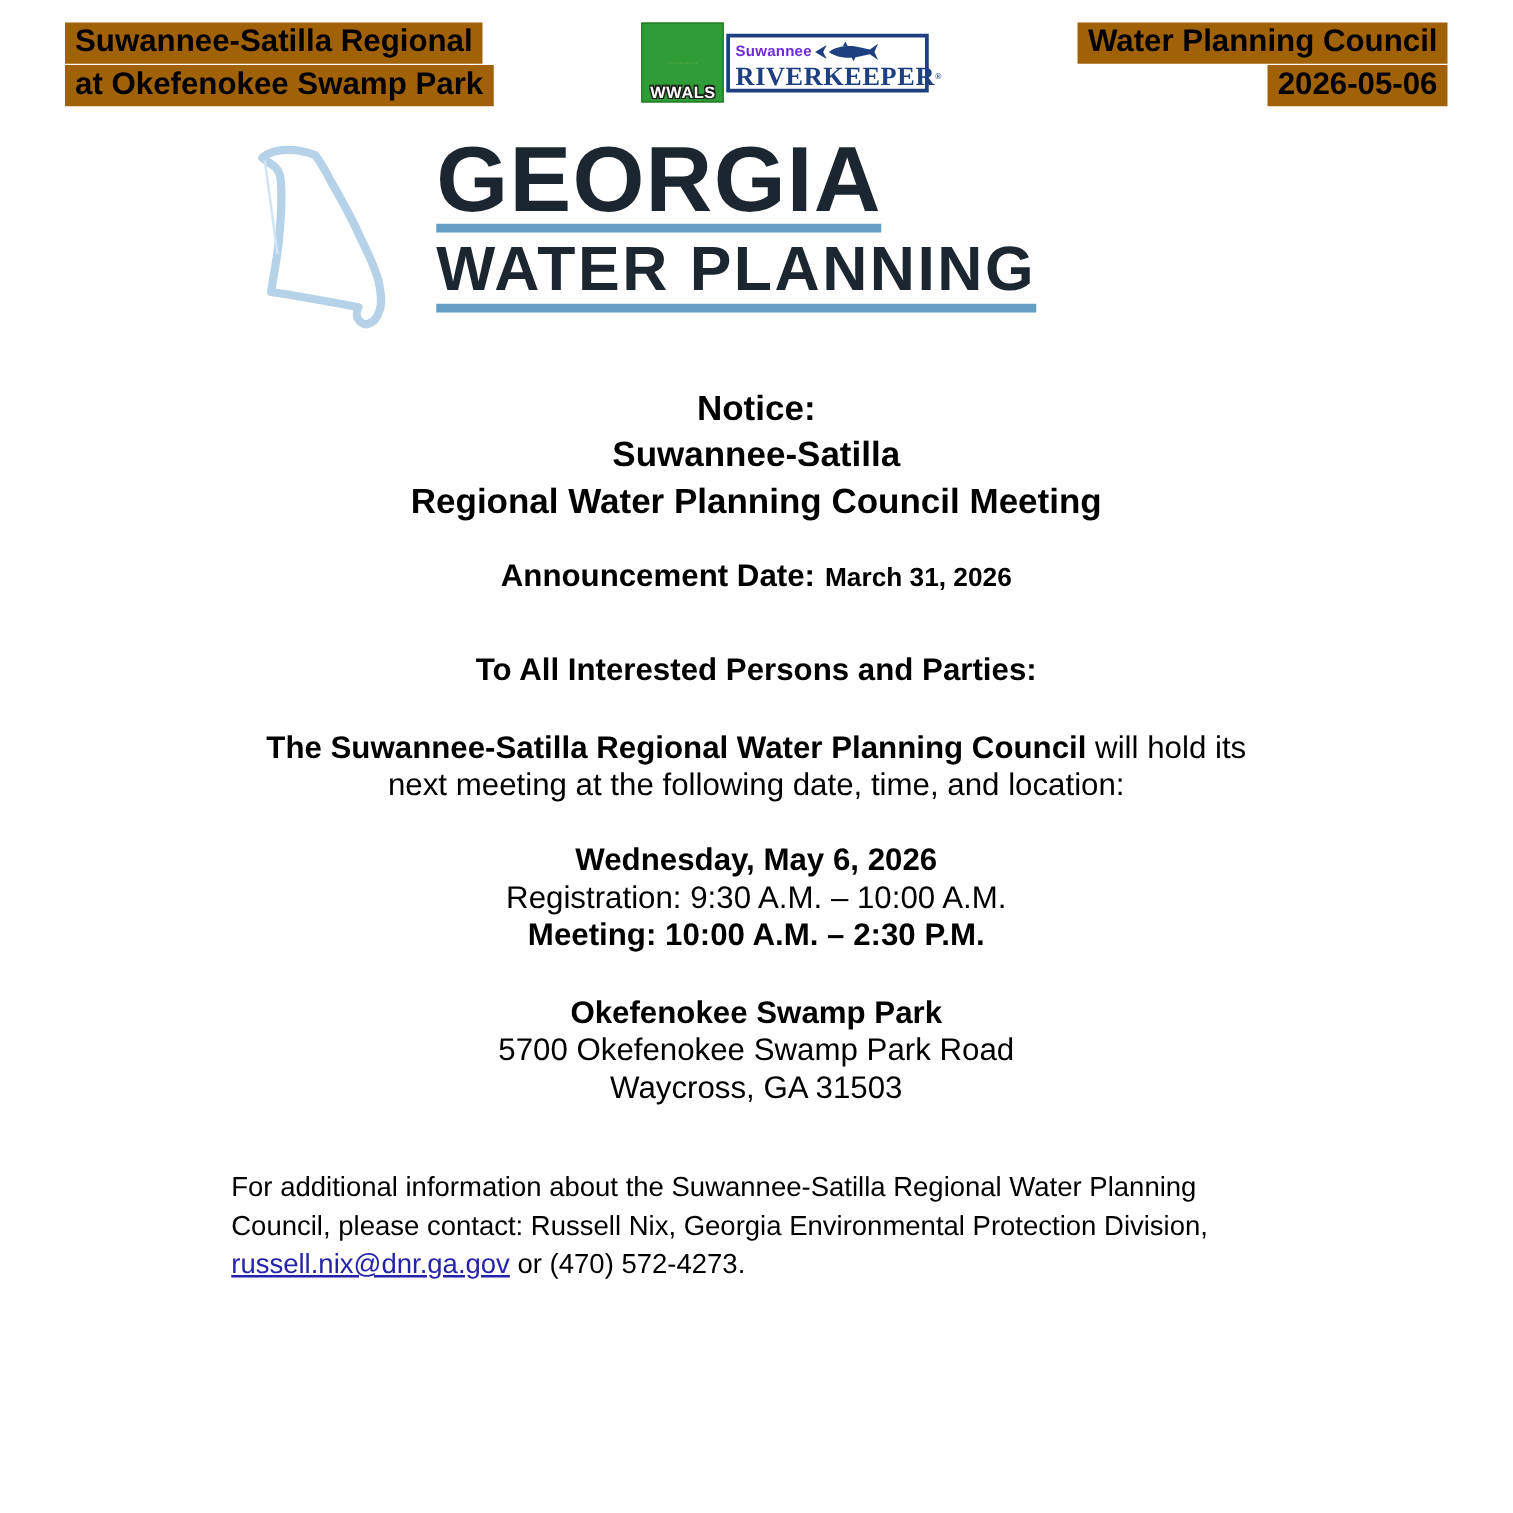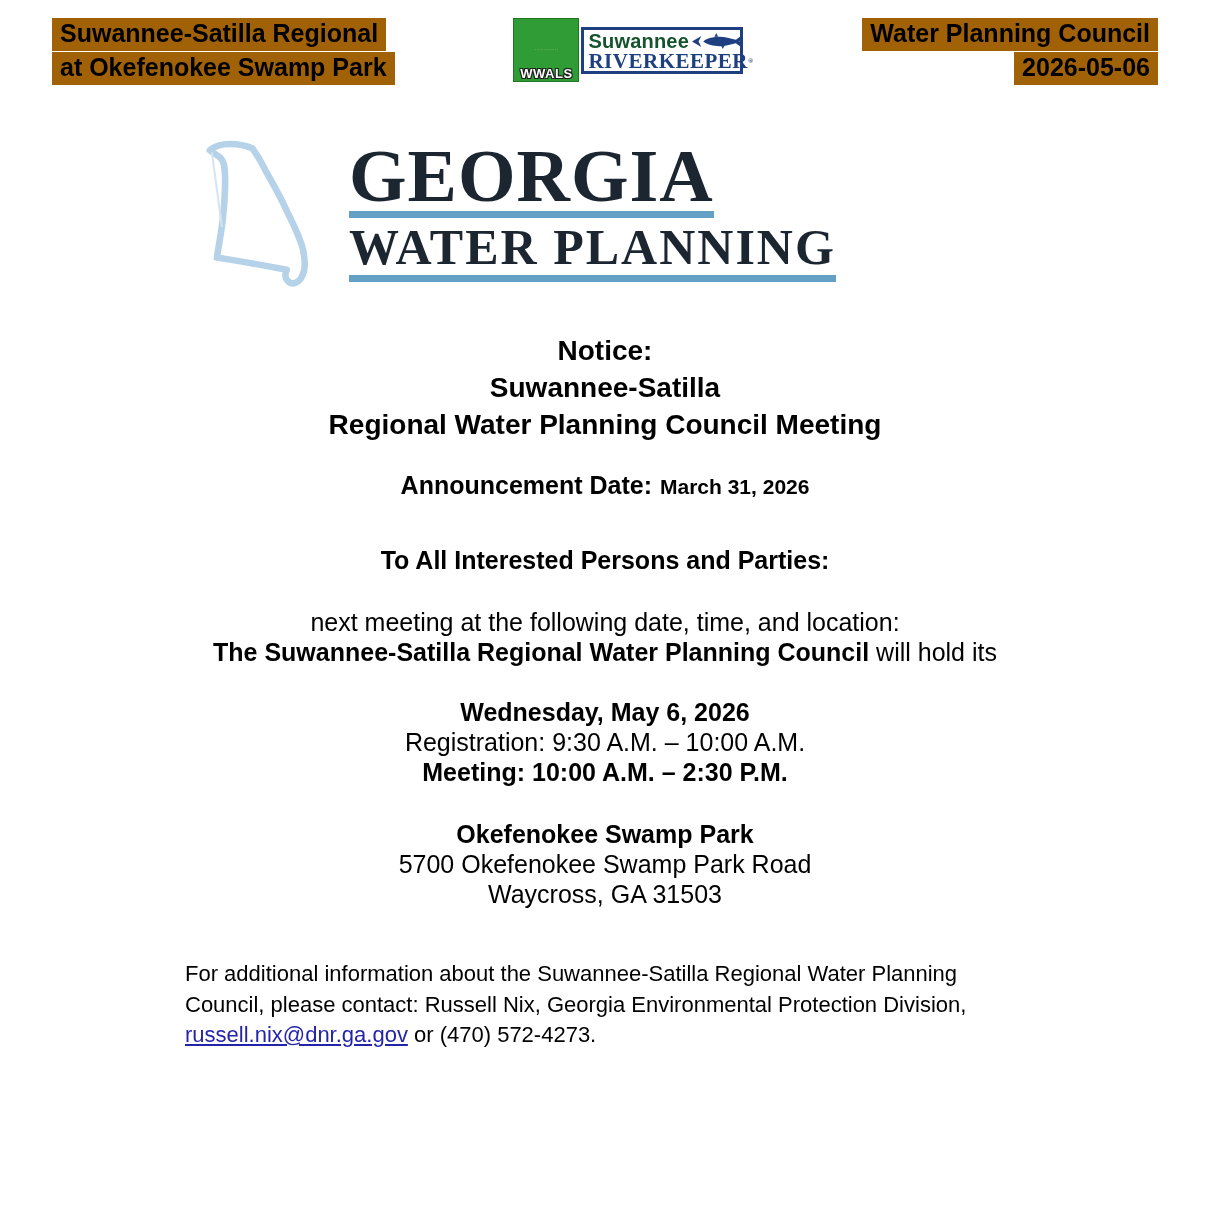--- a/index.html
+++ b/index.html
@@ -73,34 +73,34 @@
   }
   .rk-box {
     width:162px; height:47px; box-sizing:border-box;
     background:#ffffff;
     border:3px solid #1f4080;
     margin-top:9px; margin-left:2px;
     padding:0 4px;
   }
   .rk-row1 { display:flex; align-items:center; height:22px; }
   .rk-suwannee {
-    color:#14532d; font-weight:bold; font-size:20px; line-height:20px;
+    color:#6d28d9; font-weight:bold; font-size:12px; line-height:20px;
     letter-spacing:0.2px;
   }
   .rk-fish { margin-left:3px; display:flex; }
   .rk-row2 {
     font-family:"Liberation Serif", serif;
     color:#1f4080; font-weight:bold;
     font-size:21px; line-height:19px; letter-spacing:0.5px;
     white-space:nowrap;
   }
   .rk-reg { font-size:7px; vertical-align:top; }
 
   
-  .gwp { display:flex; align-items:center; margin:42px 0 0 195px;font-family:Liberation Serif, serif; }
+  .gwp { display:flex; align-items:flex-start; margin:18px 0 0 195px; }
   .ga-outline { width:138px; height:162px; }
   .gwp-words { margin-left:16px; margin-top:8px; color:#1b2630; }
   .gwp-word { display:inline-block; }
   .gwp-w1 {
     font-size:74px; font-weight:bold; line-height:64px; letter-spacing:1px;
     display:block; white-space:nowrap;
   }
   .gwp-w2 {
     font-size:50px; font-weight:bold; line-height:50px; letter-spacing:2px;
     display:block; white-space:nowrap; margin-top:4px;
@@ -193,22 +193,22 @@
   <div>Regional Water Planning Council Meeting</div>
 </div>
 
 <div class="center announce">
   <span>Announcement Date:</span><span class="announce-date">March 31, 2026</span>
 </div>
 
 <div class="center salute">To All Interested Persons and Parties:</div>
 
 <div class="center para">
+  <div><span class="b">The Suwannee-Satilla Regional Water Planning Council</span><span> will hold its</span></div>
   <div>next meeting at the following date, time, and location:</div>
-  <div><span class="b">The Suwannee-Satilla Regional Water Planning Council</span><span> will hold its</span></div>
 </div>
 
 <div class="center sched">
   <div class="b">Wednesday, May 6, 2026</div>
   <div>Registration: 9:30 A.M. – 10:00 A.M.</div>
   <div class="b">Meeting: 10:00 A.M. – 2:30 P.M.</div>
 </div>
 
 <div class="center loc">
   <div class="b">Okefenokee Swamp Park</div>

